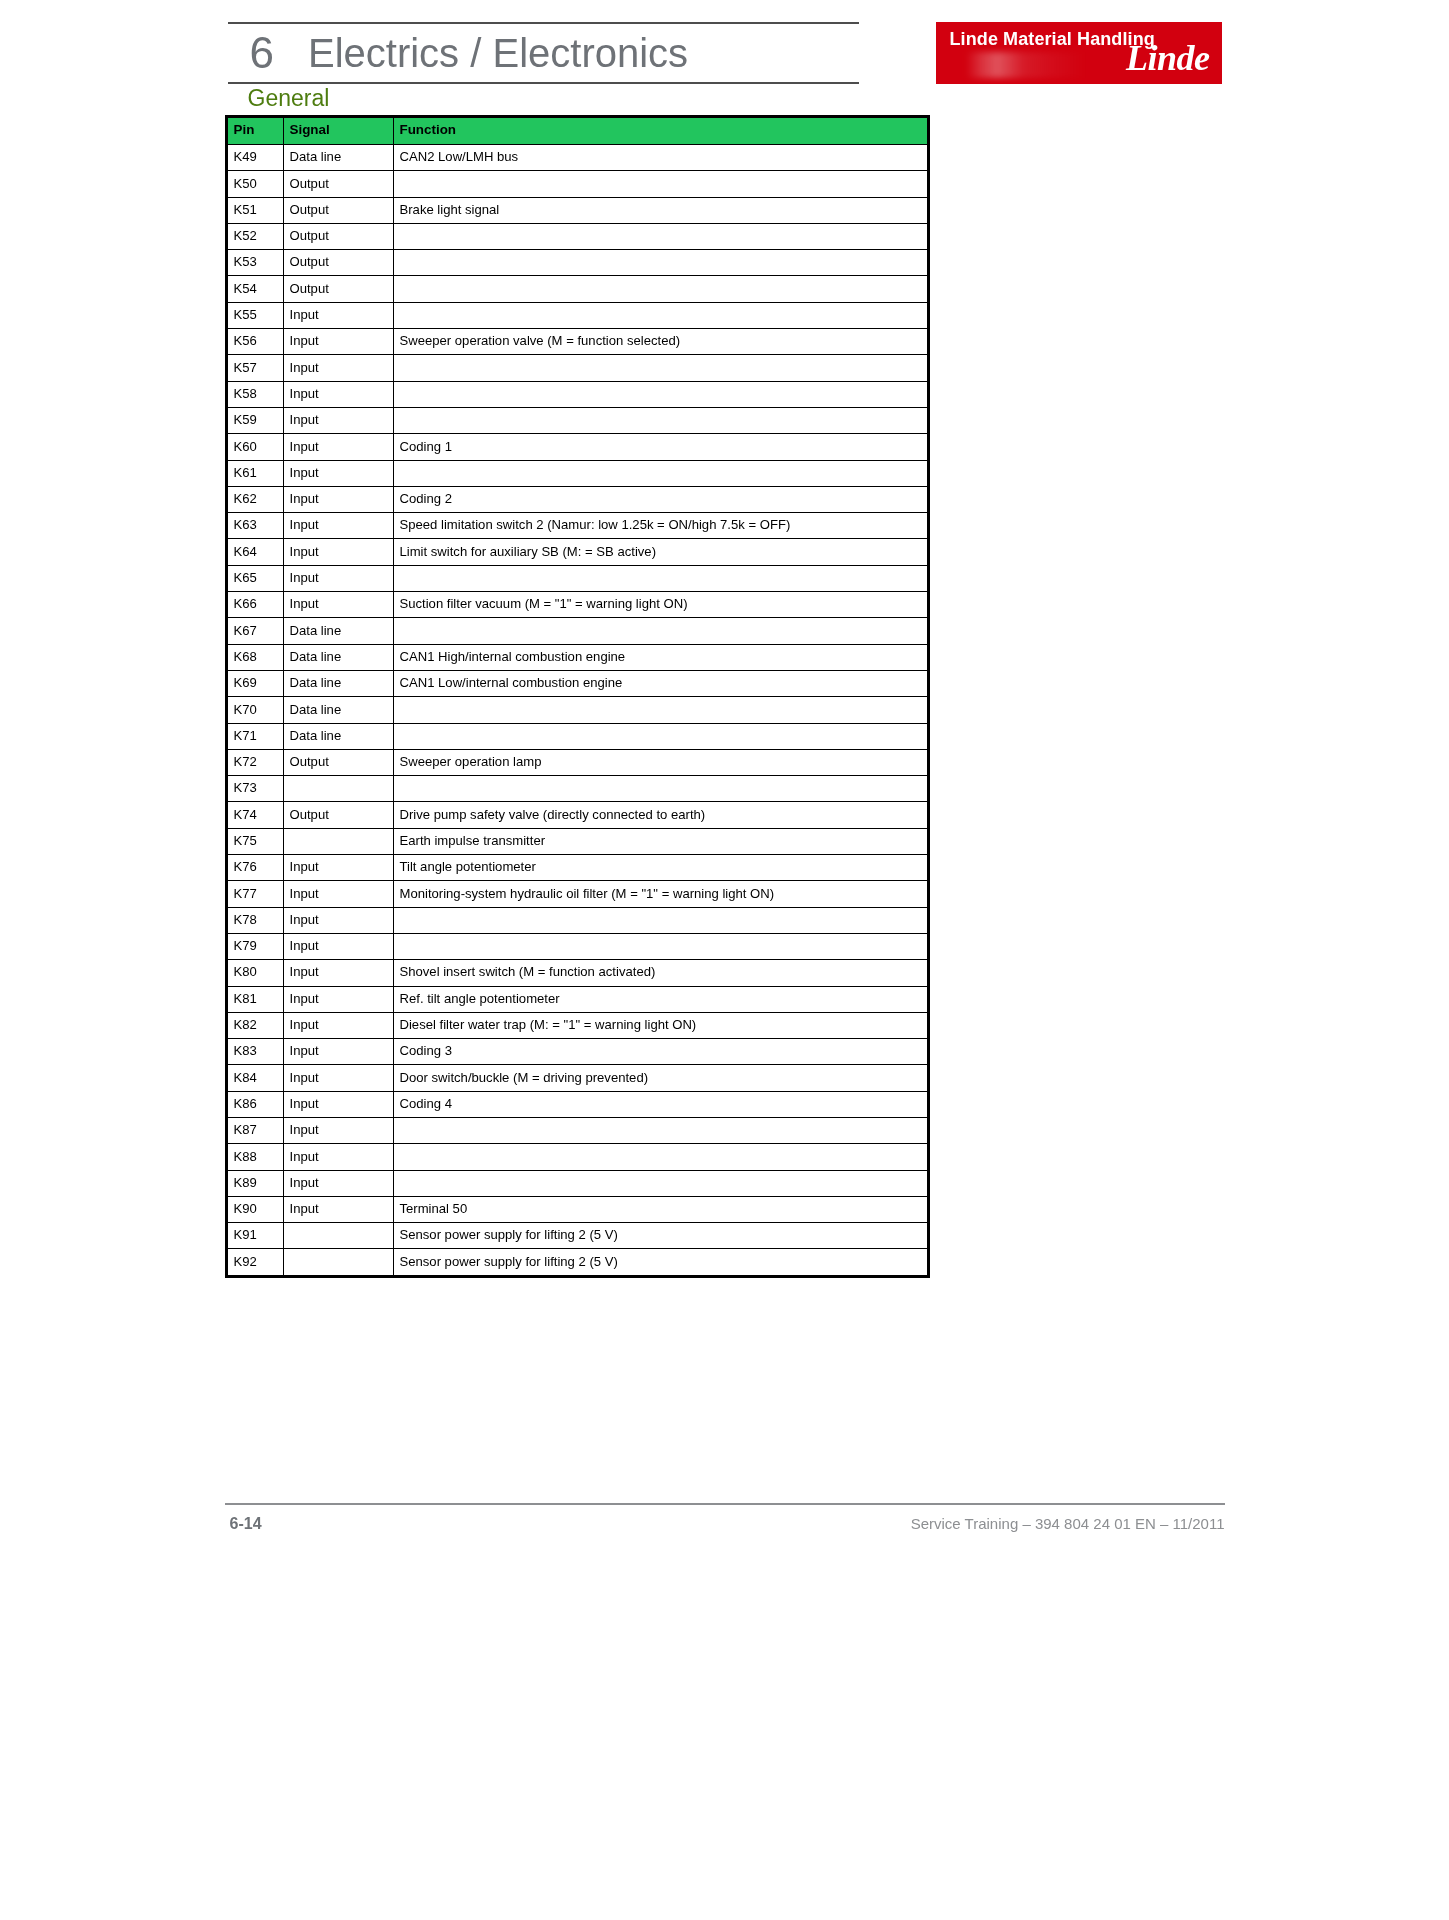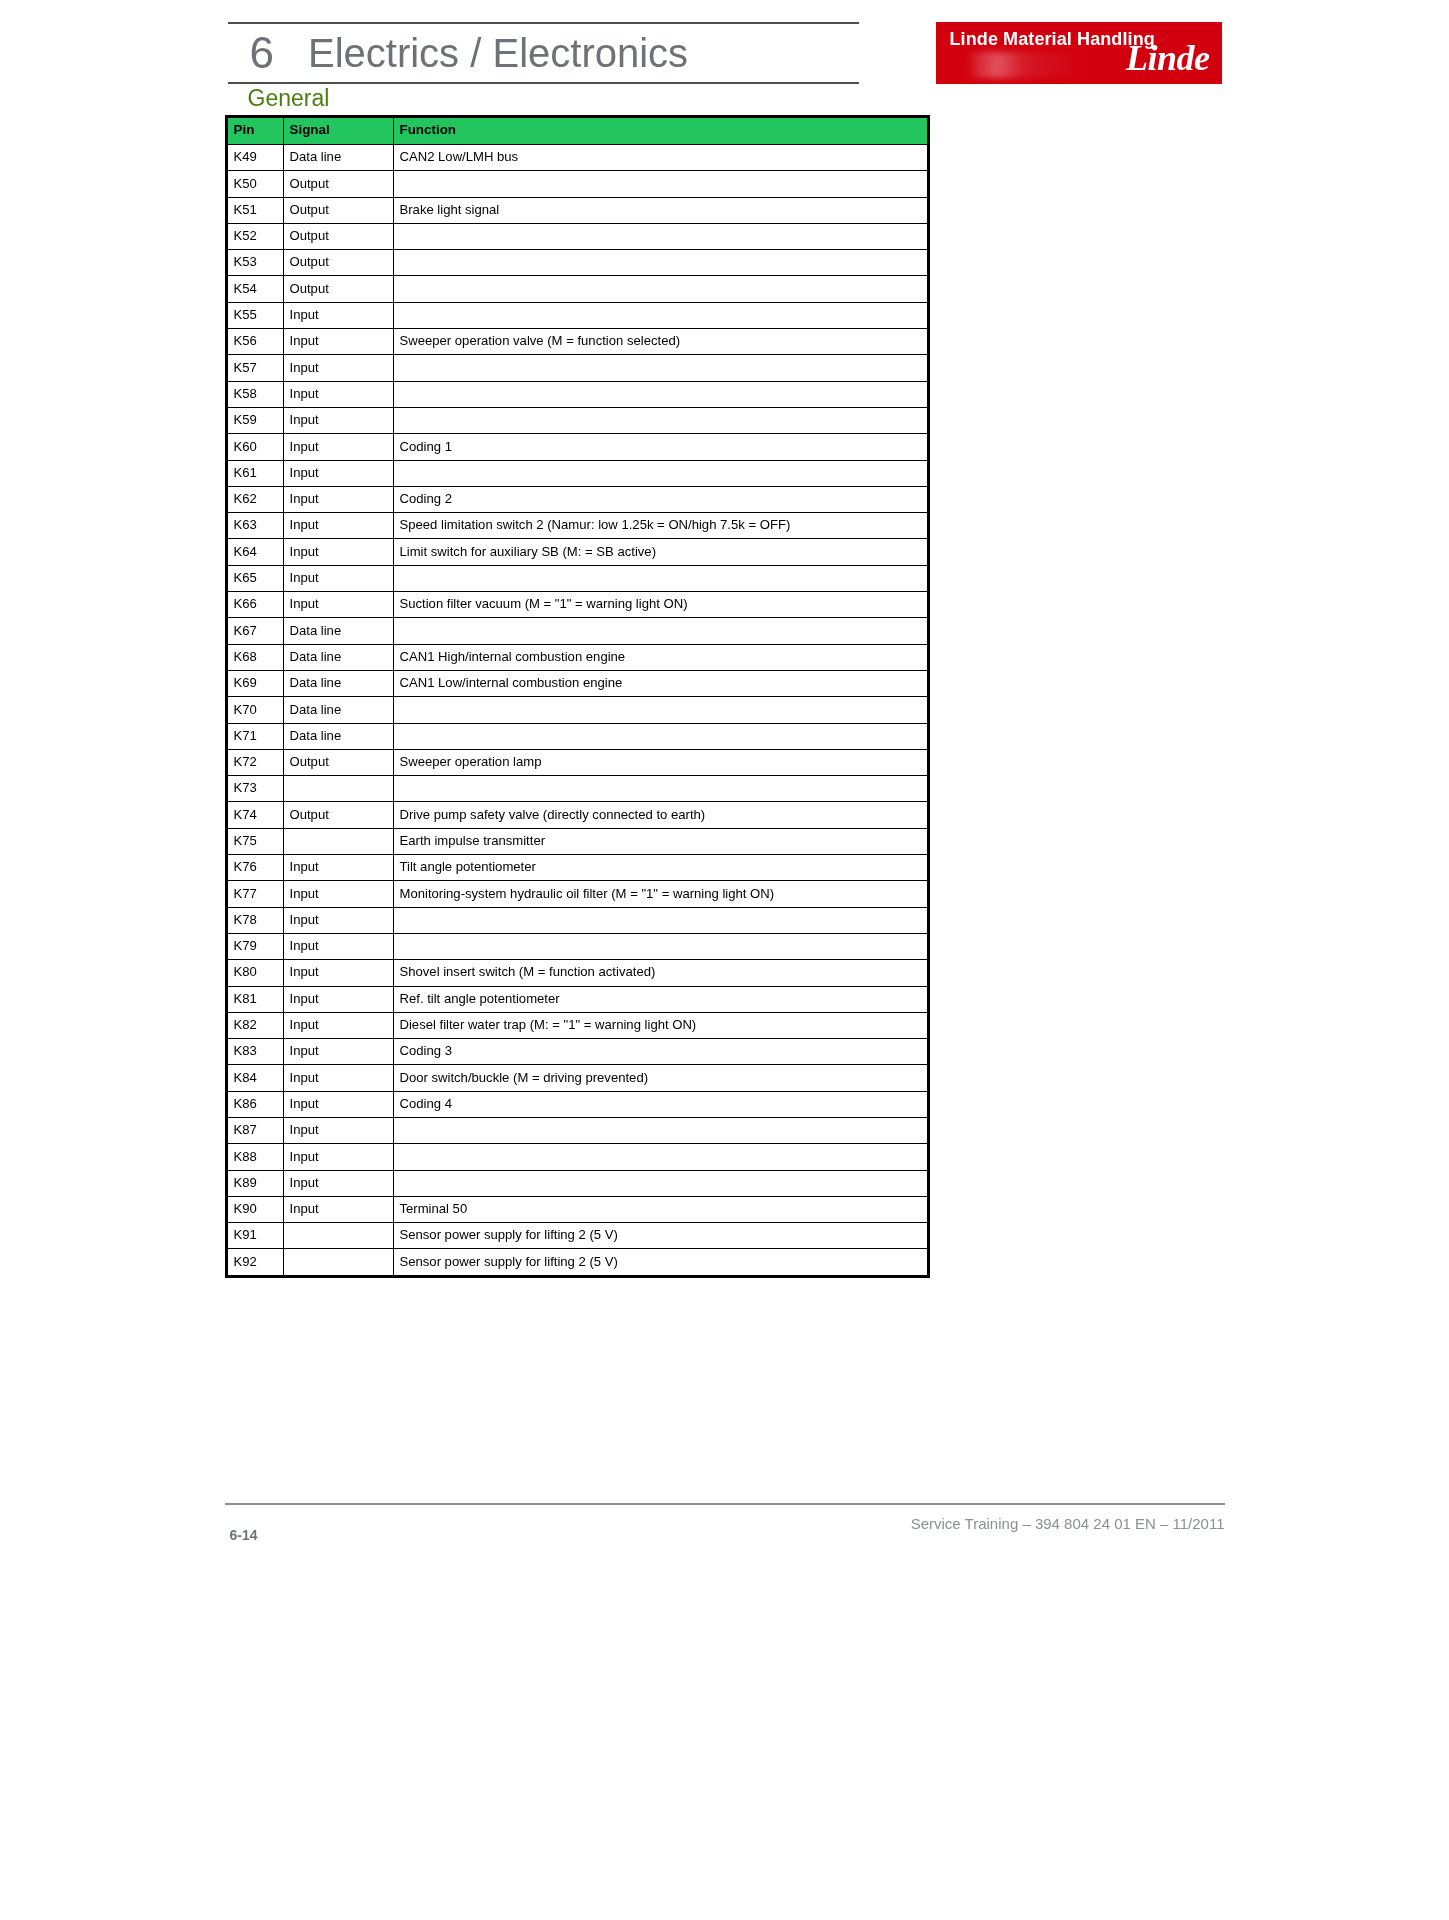--- a/index.html
+++ b/index.html
@@ -156,22 +156,22 @@
     position: absolute;
     left: 95px;
     top: 1503px;
     width: 1000px;
     border-top: 2px solid #8d8f92;
     height: 34px;
   }
   .footer-left {
     position: absolute;
     left: 5px;
-    top: 22px;
-    font-size: 14px;
+    top: 10px;
+    font-size: 16px;
     color: #6e7277;
     font-weight: bold;
   }
   .footer-right {
     position: absolute;
     right: 0px;
     top: 10px;
     font-size: 15px;
     color: #8d8f92;
     white-space: nowrap;

